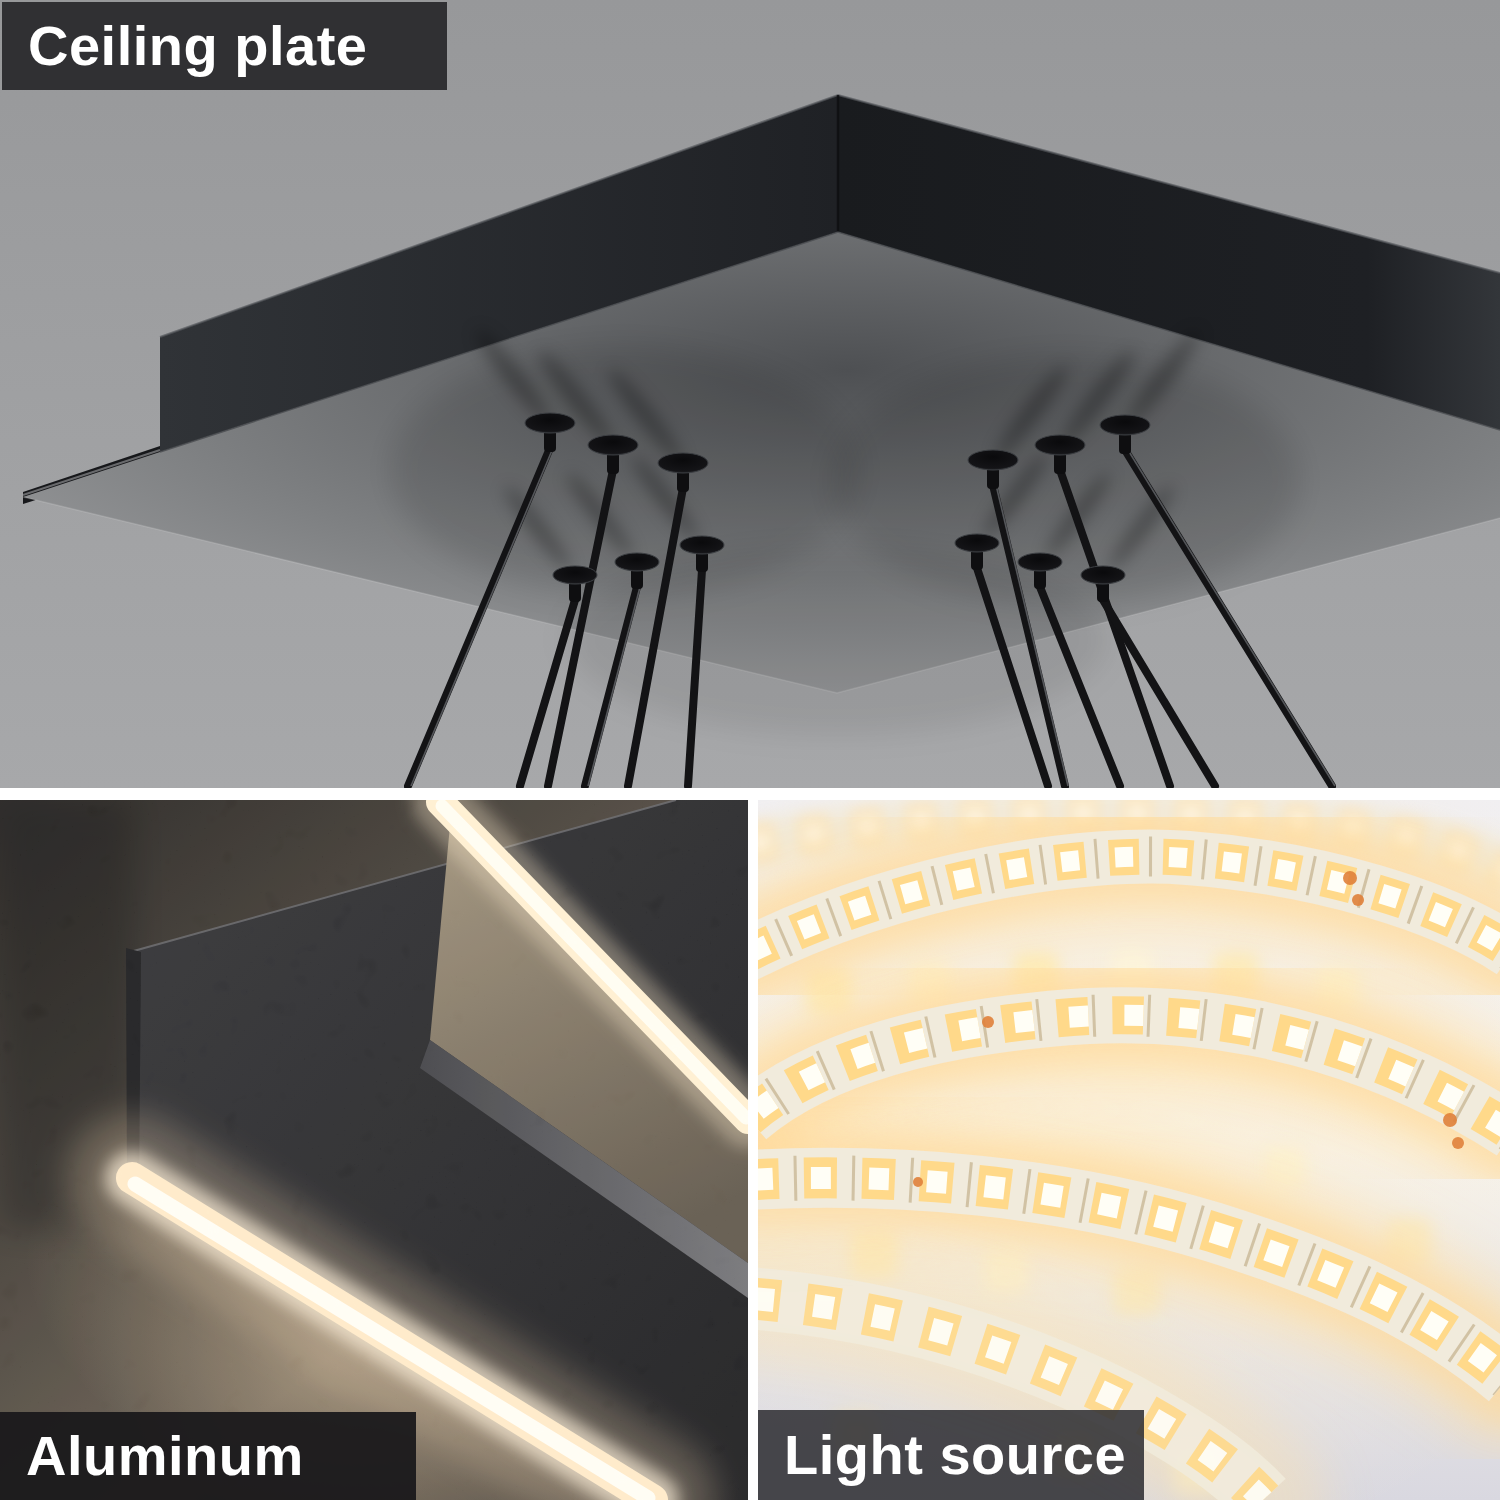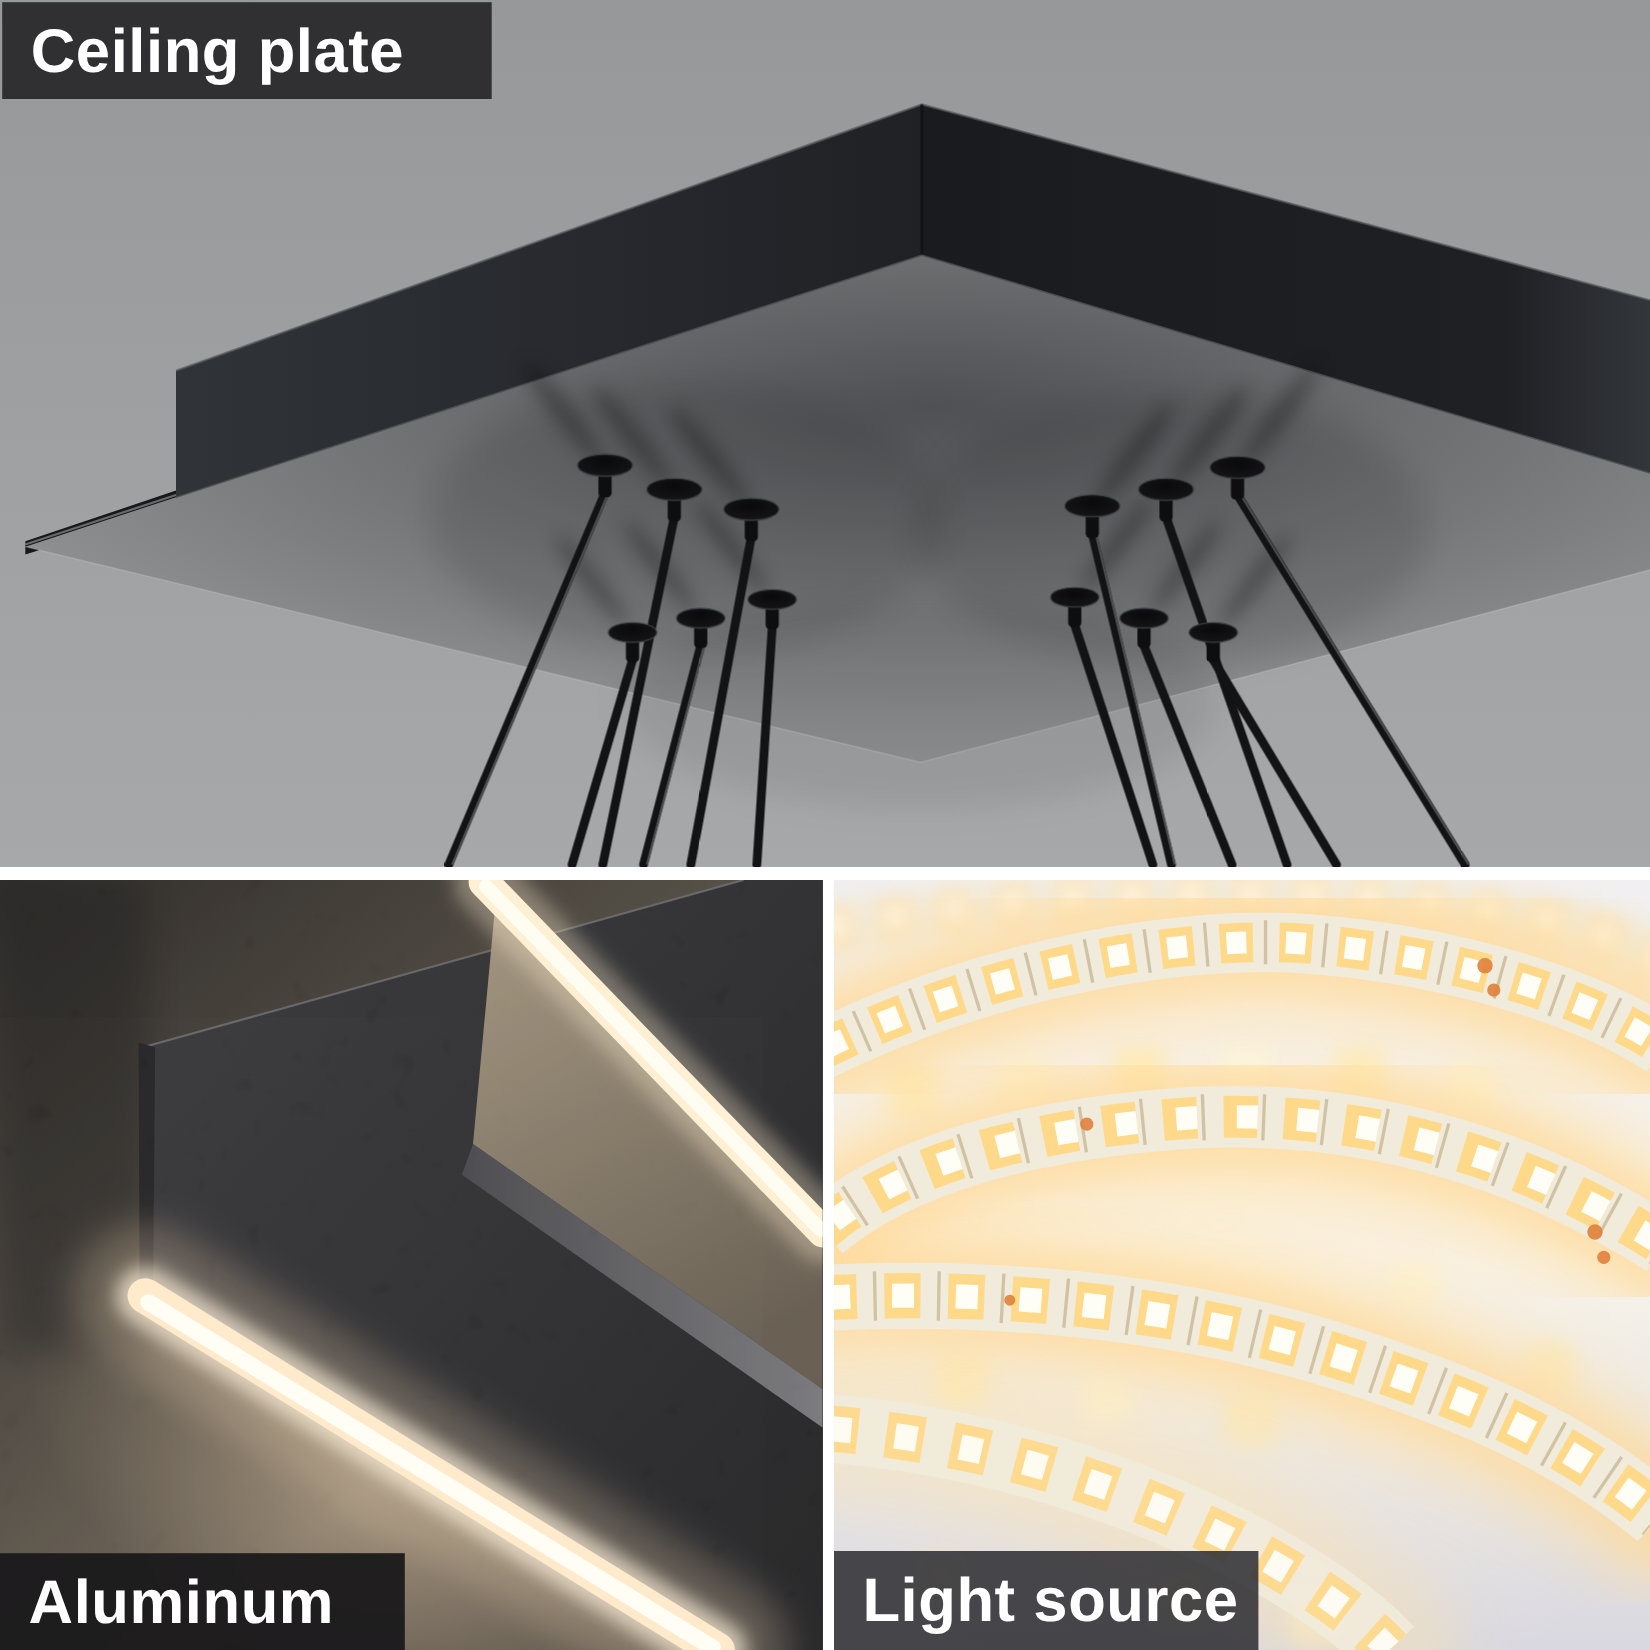--- a/index.html
+++ b/index.html
@@ -7,21 +7,21 @@
          font-family:"Liberation Sans",sans-serif;}
   .panel{position:absolute;overflow:hidden;}
   #panel-top{left:0;top:0;width:1500px;height:788px;background:#9b9c9e;}
   #panel-left{left:0;top:800px;width:748px;height:700px;background:#221e19;}
   #panel-right{left:758px;top:800px;width:742px;height:700px;background:#efeef2;}
   .panel svg{display:block;width:100%;height:100%;}
   .photo-label{position:absolute;display:flex;align-items:center;box-sizing:border-box;
          padding:0 34px 0 26px;color:#ffffff;font-weight:bold;font-size:56px;line-height:1;
          letter-spacing:.5px;white-space:nowrap;}
   #label-ceiling-plate{left:2px;top:2px;width:445px;height:88px;background:rgba(44,44,47,.96);}
-  #label-aluminum{left:0;top:1412px;width:368px;height:88px;background:rgba(26,25,27,.95);}
+  #label-aluminum{left:0;top:1412px;width:416px;height:88px;background:rgba(26,25,27,.95);}
   #label-light-source{left:758px;top:1410px;width:386px;height:90px;background:rgba(48,48,52,.88);}
 </style>
 </head>
 <body>
 
 <div class="stage">
 
   <div class="panel" id="panel-top">
     <svg viewBox="0 0 1500 788">
       <defs>

